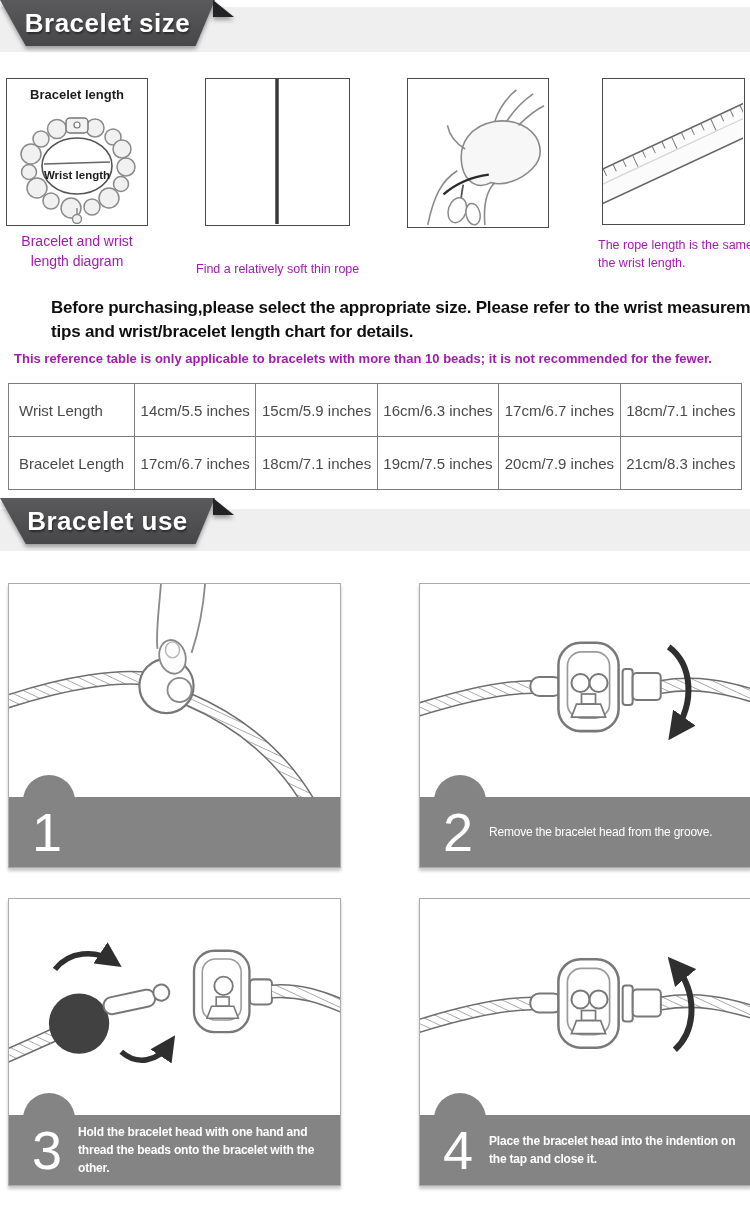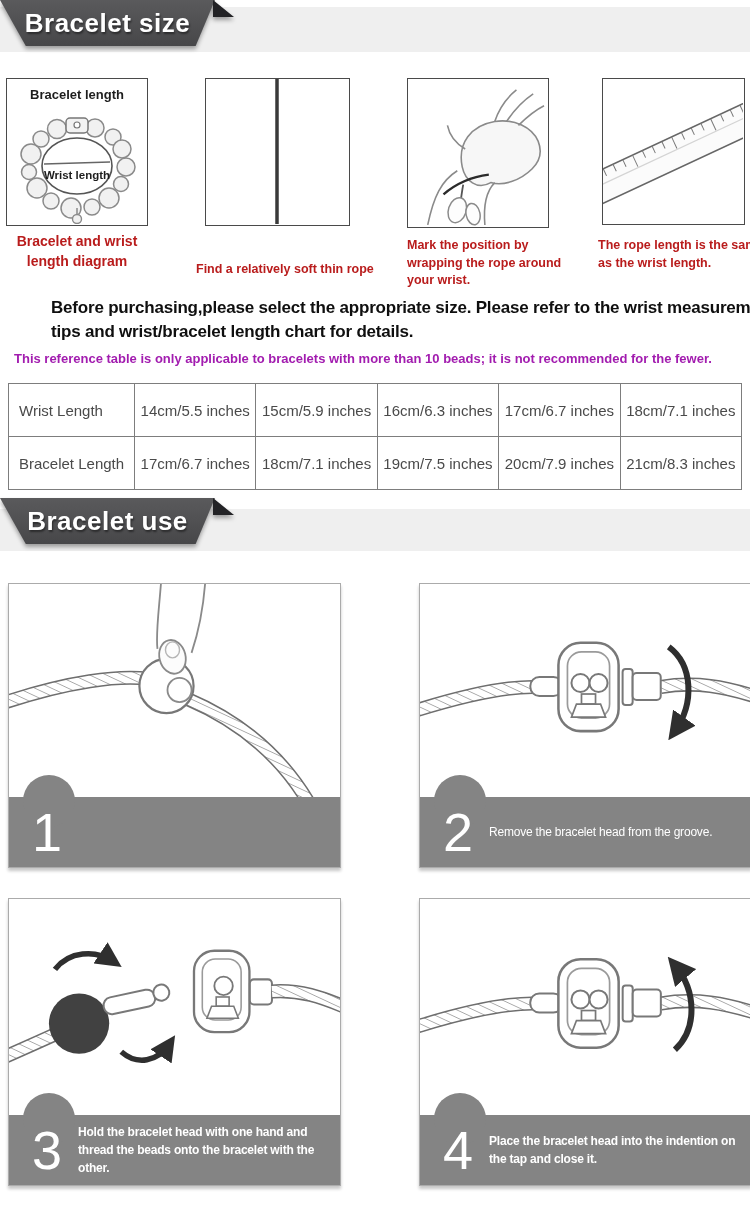--- a/index.html
+++ b/index.html
@@ -14,21 +14,21 @@
           background:linear-gradient(180deg,#5a5a5c 0%,#474749 100%);
           clip-path:polygon(0 0,100% 0,91% 100%,12% 100%);}
   .ribbon span{display:block;width:100%;text-align:center;line-height:46px;
                color:#ffffff;font-size:26px;font-weight:bold;letter-spacing:.5px;
                text-shadow:1px 2px 2px rgba(0,0,0,.45);}
   .fold{position:absolute;left:213px;top:0;width:21px;height:17px;background:#232326;
         clip-path:polygon(0 0,100% 100%,0 100%);}
 
   
   .mbox{position:absolute;background:#fff;border:1.5px solid #4a4a4a;box-sizing:border-box;}
-  .mcap{position:absolute;font-weight:bold;color:#b91c1c;font-size:12.5px;line-height:1.4;}
+  .mcap{position:absolute;font-weight:normal;color:#a21caf;font-size:12.5px;line-height:1.4;}
 
   
   .note-bold{position:absolute;left:14px;top:296px;width:730px;color:#0f0f0f;
              font-size:17px;font-weight:bold;line-height:1.4;letter-spacing:-.2px;margin-left:37px;}
   .note-red{position:absolute;left:14px;top:351px;width:736px;color:#a21caf;
             font-size:13px;font-weight:bold;white-space:nowrap;}
 
   
   table.size{position:absolute;left:8px;top:383px;width:734px;border-collapse:collapse;
              table-layout:fixed;border:1.5px solid #7d7d7d;}
@@ -119,21 +119,20 @@
         <path d="M78,147 C76,124 80,112 88,104"></path>
       </g>
       <path d="M36,116 C50,104 66,98 82,96" fill="none" stroke="#2b2b2b" stroke-width="2.4"></path>
       <path d="M56,106 C54,118 52,126 54,136" fill="none" stroke="#555" stroke-width="1.8"></path>
       <g fill="#fdfdfd" stroke="#8a8a8a" stroke-width="1.5">
         <ellipse cx="50" cy="132" rx="9" ry="13" transform="rotate(18 50 132)"></ellipse>
         <ellipse cx="66" cy="136" rx="7" ry="11" transform="rotate(-12 66 136)"></ellipse>
       </g>
     </svg>
   </div>
-  <div class="mcap" style="left:407px;top:237px;width:162px;">Mark the position by wrapping the rope around your wrist.</div>
 
   <div class="mbox" style="left:602px;top:78px;width:143px;height:147px;">
     <svg width="140" height="144" viewBox="0 0 143 147">
       <g transform="rotate(-25 71 73)">
         <rect x="-25" y="60" width="195" height="32" fill="#fbfbfb" stroke="#666" stroke-width="1.6"></rect>
         <line x1="-25" y1="74" x2="170" y2="74" stroke="#d4d4d4" stroke-width="1.2"></line>
         <g stroke="#777" stroke-width="1">
           <line x1="-12" y1="60" x2="-12" y2="73"></line>
             <line x1="-1" y1="60" x2="-1" y2="68"></line>
           <line x1="10" y1="60" x2="10" y2="68"></line>

